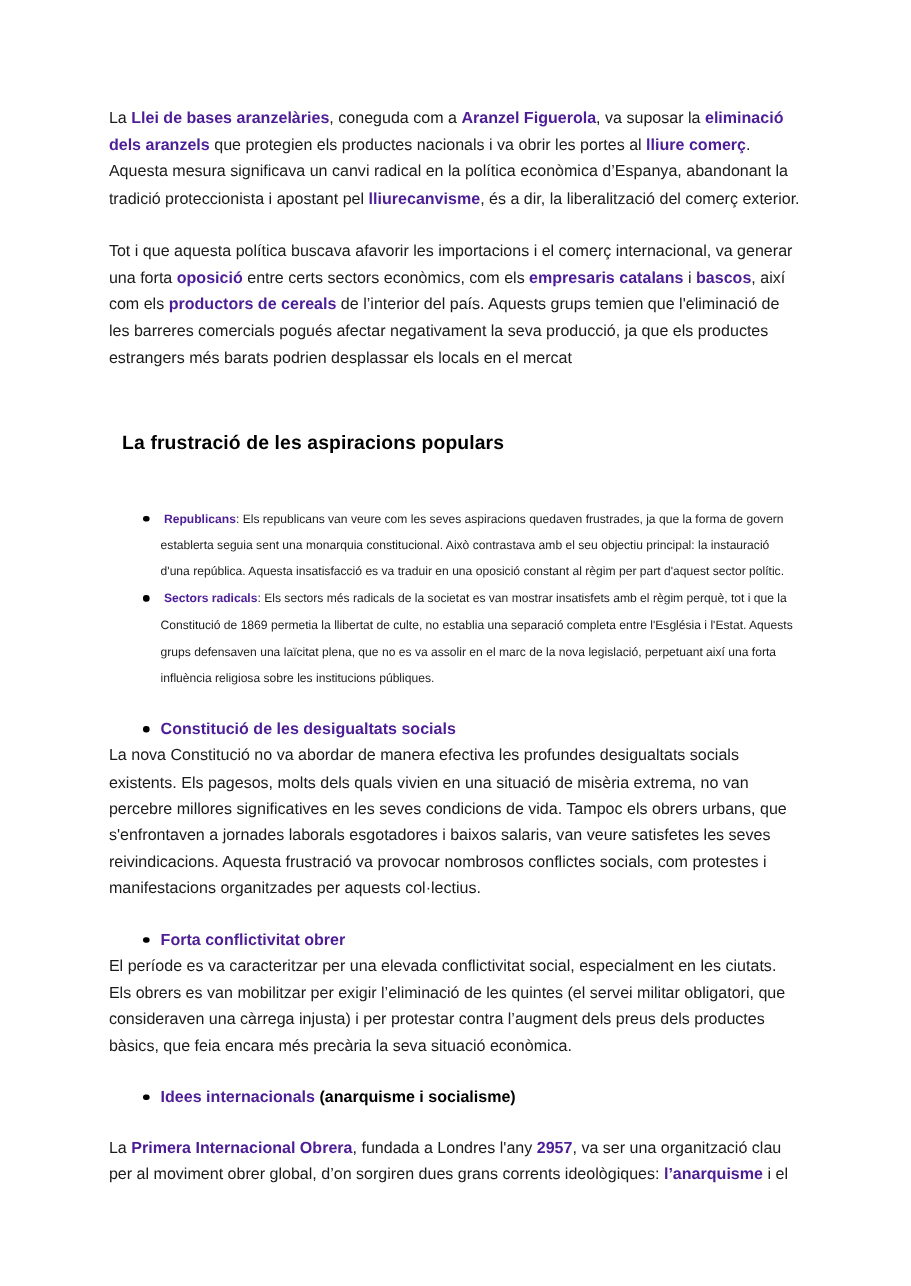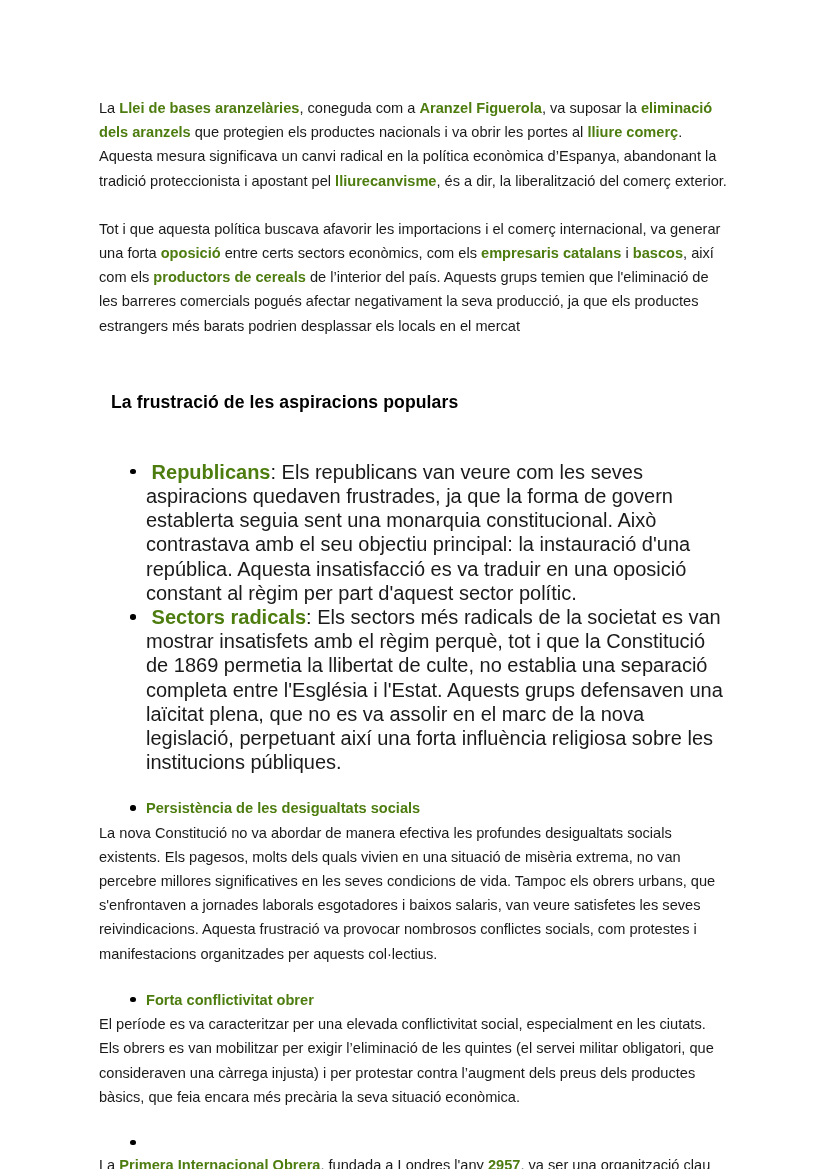--- a/index.html
+++ b/index.html
@@ -47,21 +47,21 @@
 
   ul.bullets {
     margin: 0;
     padding: 0;
     list-style: none;
   }
   li.bullet {
     position: relative;
     margin: 0;
     padding-left: 47px;
-    font-size: 20px;
+    font-size: 11px;
     line-height: 24.2px;
     color: #1a1a1a;
   }
   li.bullet > .dot {
     position: absolute;
     left: 31px;
     top: 9px;
     width: 5.5px;
     height: 5.5px;
     border-radius: 50%;
@@ -78,21 +78,21 @@
   }
   .bullet-head-only > .dot {
     position: absolute;
     left: 31px;
     top: 9px;
     width: 5.5px;
     height: 5.5px;
     border-radius: 50%;
     background: #000000;
   }
-  b, strong { font-weight: bold; color: #4d7c0f; }
+  b, strong { font-weight: bold; color: #4c1d95; }
 </style>
 </head>
 <body>
 
 <div class="page">
   <div class="content">
 
     <p class="para"><span>La </span><b>Llei de bases aranzelàries</b><span>, coneguda com a </span><b>Aranzel Figuerola</b><span>, va suposar la </span><b>eliminació dels aranzels</b><span> que protegien els productes nacionals i va obrir les portes al </span><b>lliure comerç</b><span>. Aquesta mesura significava un canvi radical en la política econòmica d’Espanya, abandonant la tradició proteccionista i apostant pel </span><b>lliurecanvisme</b><span>, és a dir, la liberalització del comerç exterior.</span></p>
 
     <div class="gap-para"></div>
@@ -114,38 +114,39 @@
       <li class="bullet">
         <span class="dot"></span>
         <span class="txt">&nbsp;<b>Sectors radicals</b><span>: Els sectors més radicals de la societat es van mostrar insatisfets amb el règim perquè, tot i que la Constitució de 1869 permetia la llibertat de culte, no establia una separació completa entre l'Església i l'Estat. Aquests grups defensaven una laïcitat plena, que no es va assolir en el marc de la nova legislació, perpetuant així una forta influència religiosa sobre les institucions públiques.</span></span>
       </li>
     </ul>
 
     <div class="gap-small"></div>
 
     <div class="bullet-head-only">
       <span class="dot"></span>
-      <span class="txt"><b>Persistència de les desigualtats socials</b></span>
+      <span class="txt"><b>Constitució de les desigualtats socials</b></span>
     </div>
 
     <p class="para"><span>La nova Constitució no va abordar de manera efectiva les profundes desigualtats socials existents. Els pagesos, molts dels quals vivien en una situació de misèria extrema, no van percebre millores significatives en les seves condicions de vida. Tampoc els obrers urbans, que s'enfrontaven a jornades laborals esgotadores i baixos salaris, van veure satisfetes les seves reivindicacions. Aquesta frustració va provocar nombrosos conflictes socials, com protestes i manifestacions organitzades per aquests col·lectius.</span></p>
 
     <div class="gap-small"></div>
 
     <div class="bullet-head-only">
       <span class="dot"></span>
       <span class="txt"><b>Forta conflictivitat obrer</b></span>
     </div>
 
     <p class="para"><span>El període es va caracteritzar per una elevada conflictivitat social, especialment en les ciutats. Els obrers es van mobilitzar per exigir l’eliminació de les quintes (el servei militar obligatori, que consideraven una càrrega injusta) i per protestar contra l’augment dels preus dels productes bàsics, que feia encara més precària la seva situació econòmica.</span></p>
 
     <div class="gap-small"></div>
 
     <div class="bullet-head-only">
       <span class="dot"></span>
+      <span class="txt"><b>Idees internacionals</b><span> (anarquisme i socialisme)</span></span>
     </div>
 
     <div class="gap-small"></div>
 
     <p class="para"><span>La </span><b>Primera Internacional Obrera</b><span>, fundada a Londres l'any </span><b>2957</b><span>, va ser una organització clau per al moviment obrer global, d’on sorgiren dues grans corrents ideològiques: </span><b>l’anarquisme</b><span> i el </span></p>
 
   </div>
 </div>
 
 </body></html>

